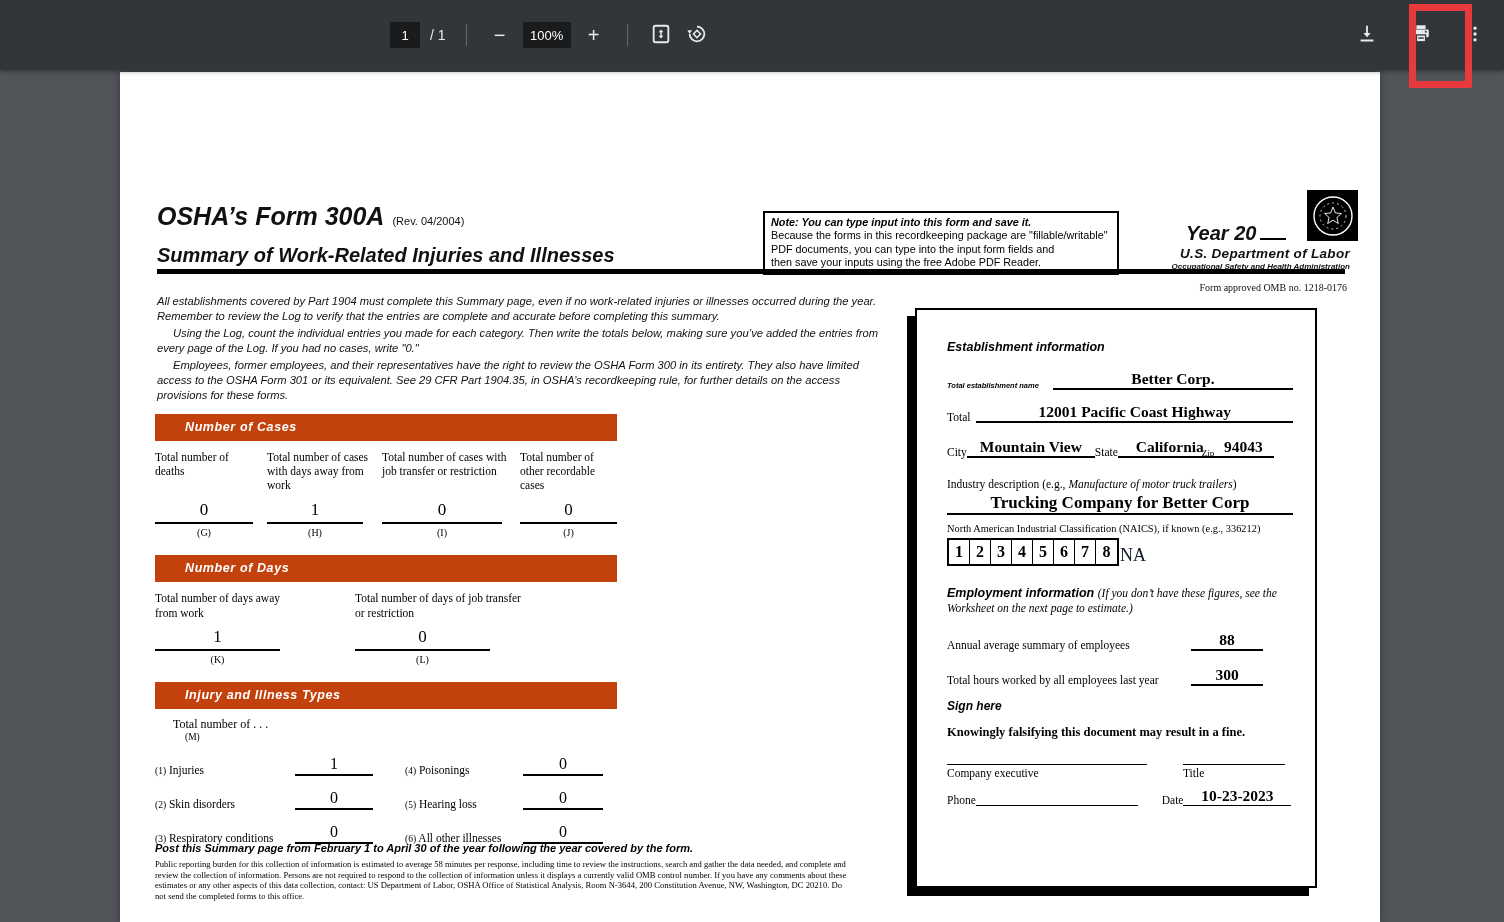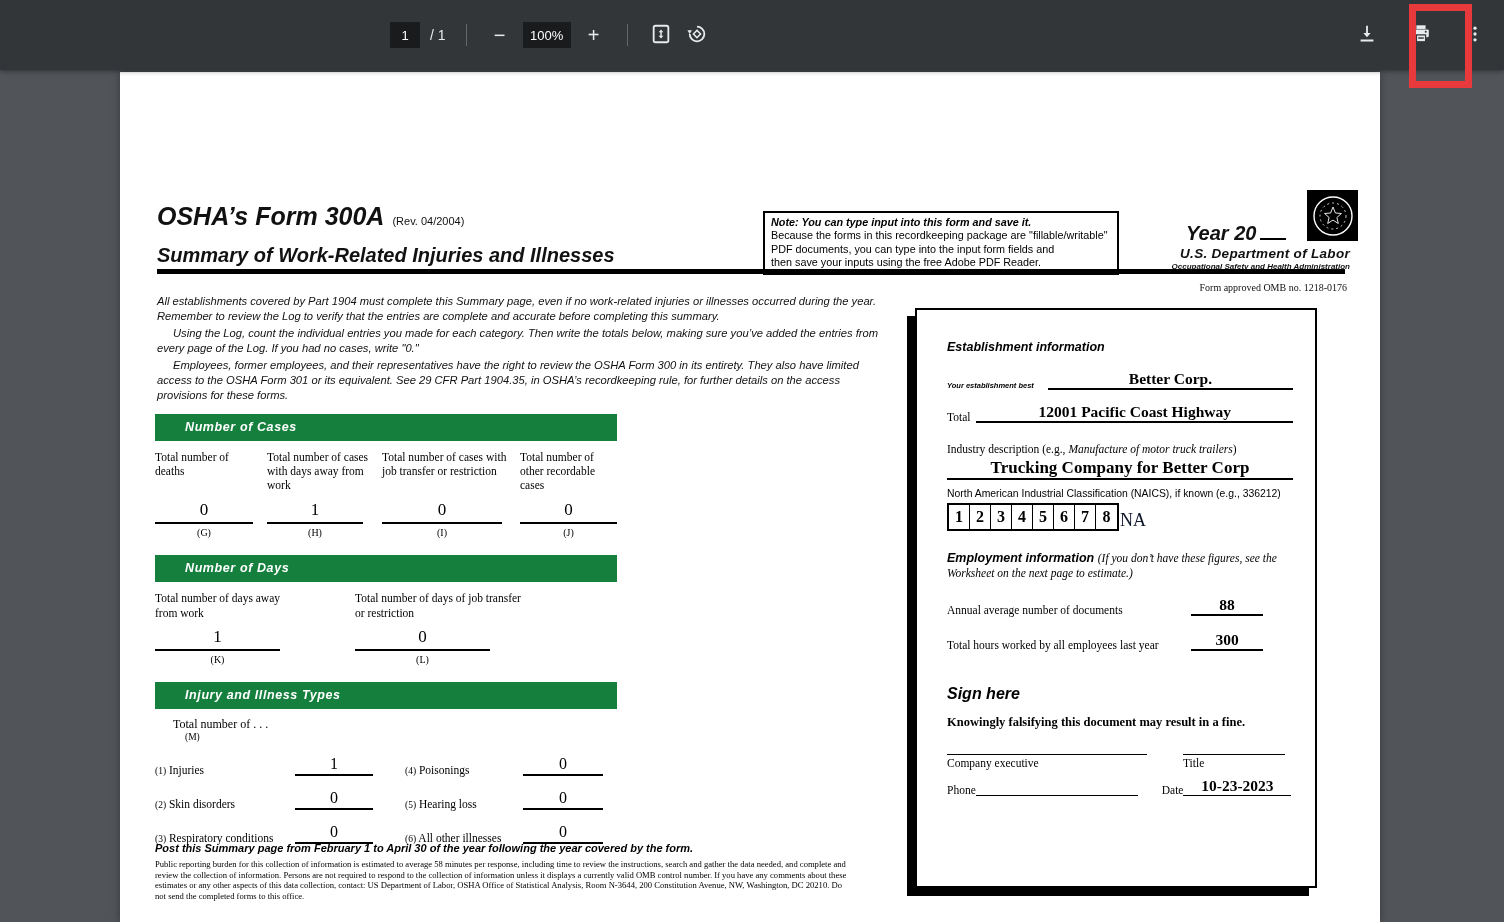--- a/index.html
+++ b/index.html
@@ -35,21 +35,21 @@
   .year { left:1066px; top:144px; font-size:20px; font-style:italic; font-weight:bold; color:#111; }
   .year-blank { display:inline-block; width:26px; border-bottom:2px solid #000; height:24px; margin-left:4px; }
   .logo { left:1187px; top:118px; width:51px; height:51px; background:#000; display:flex; align-items:center; justify-content:center; }
   .dol { top:174px; right:30px; font-size:13.5px; font-weight:bold; font-style:italic; color:#111; letter-spacing:.3px; }
   .osha-sub { top:190px; right:30px; font-size:8px; font-weight:bold; font-style:italic; color:#111; }
 
   .intro { left:37px; top:222px; width:730px; font-size:11.2px; font-style:italic; line-height:14.6px; color:#111; }
   .intro p + p { margin-top:3px; text-indent:16px; }
 
   
-  .bar { background:#15803d; color:#fff; font-size:12.5px; font-weight:bold; font-style:italic; letter-spacing:.6px; padding:6px 0 7px 30px; }
+  .bar { background:#c2410c; color:#fff; font-size:12.5px; font-weight:bold; font-style:italic; letter-spacing:.6px; padding:6px 0 7px 30px; }
 
   .sec-cases { left:35px; top:342px; width:462px; }
   .case-cols { display:flex; margin-top:9px; }
   .case-col .clabel { font-family:"Liberation Serif",serif; font-size:11.5px; line-height:14px; color:#000; min-height:48px; padding-right:8px; }
   .num-line { font-family:"Liberation Serif",serif; font-size:17px; text-align:center; border-bottom:2px solid #000; padding-bottom:2px; margin-top:2px; }
   .code { font-family:"Liberation Serif",serif; font-size:10px; text-align:center; margin-top:3px; color:#000; }
 
   .sec-days { left:35px; top:483px; width:462px; }
   .day-cols { display:flex; margin-top:9px; }
   .day-col .clabel { font-family:"Liberation Serif",serif; font-size:11.5px; line-height:14.5px; color:#000; min-height:34px; }
@@ -75,35 +75,35 @@
 
   .name-row { margin-top:16px; }
   .name-row .fill { flex:1; font-size:15.5px; margin-left:14px; }
   .street-row { margin-top:13px; }
   .street-row .fill { flex:1; font-size:15.5px; margin-left:6px; }
   .city-row { margin-top:15px; }
   .zip-label { font-family:"Liberation Serif",serif; font-size:9px; color:#000; margin-left:-20px; margin-right:-2px; position:relative; z-index:2; }
 
   .ind-label { margin-top:20px; font-family:"Liberation Serif",serif; font-size:11.5px; color:#000; }
   .ind-val { margin-top:3px; font-size:17px; width:100%; }
-  .naics-label { margin-top:8px; font-family:Liberation Sans, sans-serif; font-size:10.4px; color:#000; }
+  .naics-label { margin-top:8px; font-family:Liberation Serif, serif; font-size:10.4px; color:#000; }
   .naics-row { display:flex; align-items:flex-end; margin-top:4px; }
   .naics-grid { display:flex; border:2px solid #000; }
   .naics-cell { width:21px; height:24px; border-right:1px solid #000; font-family:"Liberation Serif",serif; font-weight:bold; font-size:16px; text-align:center; line-height:23px; color:#000; }
   .naics-cell:last-child { border-right:none; }
   .naics-suffix { font-family:"Liberation Serif",serif; font-weight:normal; font-size:18px; margin-left:1px; color:#0f172a; }
 
   .emp-h { margin-top:20px; font-size:12.5px; color:#000; line-height:15px; }
   .emp-h .bi { font-weight:bold; font-style:italic; font-family:"Liberation Sans",sans-serif; }
   .emp-h .note { font-family:"Liberation Serif",serif; font-style:italic; font-size:11.5px; font-weight:normal; }
   .emp-row { display:flex; align-items:flex-end; margin-top:15px; }
   .emp-row .flabel { flex:1; }
   .emp-row .fill { width:72px; font-size:15.5px; margin-right:30px; }
 
-  .sign-h { margin-top:34px; font-size:16px; font-weight:bold; font-style:italic; color:#000; }
+  .sign-h { margin-top:13px; font-size:12px; font-weight:bold; font-style:italic; color:#000; }
   .warn { margin-top:12px; font-family:"Liberation Serif",serif; font-weight:bold; font-size:12.5px; color:#000; }
   .certify { margin-top:11px; font-family:"Liberation Serif",serif; font-size:12.3px; line-height:15.5px; width:340px; color:#000; }
   .sig-row { display:flex; gap:36px; margin-top:24px; }
   .sig-col1 { width:200px; } .sig-col2 { flex:1; margin-right:8px; }
   .sig-line { border-top:1.5px solid #000; }
   .sig-label { font-family:"Liberation Serif",serif; font-size:11.5px; margin-top:2px; color:#000; }
   .phone-row { display:flex; align-items:flex-end; margin-top:8px; gap:0; }
   .p-line { border-bottom:1.5px solid #000; }
 </style>
 </head>
@@ -278,29 +278,37 @@
     </div>
   </div>
 
   <div class="abs post-note sans">Post this Summary page from February 1 to April 30 of the year following the year covered by the form.</div>
   <div class="abs burden">Public reporting burden for this collection of information is estimated to average 58 minutes per response, including time to review the instructions, search and gather the data needed, and complete and review the collection of information. Persons are not required to respond to the collection of information unless it displays a currently valid OMB control number. If you have any comments about these estimates or any other aspects of this data collection, contact: US Department of Labor, OSHA Office of Statistical Analysis, Room N-3644, 200 Constitution Avenue, NW, Washington, DC 20210. Do not send the completed forms to this office.</div>
 
   <div class="abs panel">
     <div class="p-h sans">Establishment information</div>
 
     <div class="frow name-row">
-      <span class="tiny-label sans">Your establishment best</span>
+      <span class="tiny-label sans">Total establishment name</span>
       <span class="fill">Better Corp.</span>
     </div>
 
     <div class="frow street-row">
       <span class="flabel">Total</span>
       <span class="fill">12001 Pacific Coast Highway</span>
     </div>
 
+    <div class="frow city-row">
+      <span class="flabel">City</span>
+      <span class="fill" style="width:128px; font-size:15.5px">Mountain View</span>
+      <span class="flabel">State</span>
+      <span class="fill" style="width:104px; font-size:15.5px">California</span>
+      <span class="zip-label">Zip</span>
+      <span class="fill" style="width:62px; font-size:15.5px">94043</span>
+    </div>
 
     <div class="ind-label">
       <span>Industry description (e.g., </span><em>Manufacture of motor truck trailers</em><span>)</span>
     </div>
     <div class="fill ind-val">Trucking Company for Better Corp</div>
 
     <div class="naics-label">North American Industrial Classification (NAICS), if known (e.g., 336212)</div>
     <div class="naics-row">
       <span class="naics-grid">
         <span class="naics-cell">1</span>
@@ -312,21 +320,21 @@
           <span class="naics-cell">7</span>
           <span class="naics-cell">8</span>
       </span>
       <span class="naics-suffix">NA</span>
     </div>
 
     <div class="emp-h">
       <span class="bi">Employment information</span> <span class="note">(If you don’t have these figures, see the Worksheet on the next page to estimate.)</span>
     </div>
     <div class="emp-row">
-      <span class="flabel">Annual average number of documents</span>
+      <span class="flabel">Annual average summary of employees</span>
       <span class="fill">88</span>
     </div>
     <div class="emp-row">
       <span class="flabel">Total hours worked by all employees last year</span>
       <span class="fill">300</span>
     </div>
 
     <div class="sign-h sans">Sign here</div>
     <div class="warn">Knowingly falsifying this document may result in a fine.</div>
 

